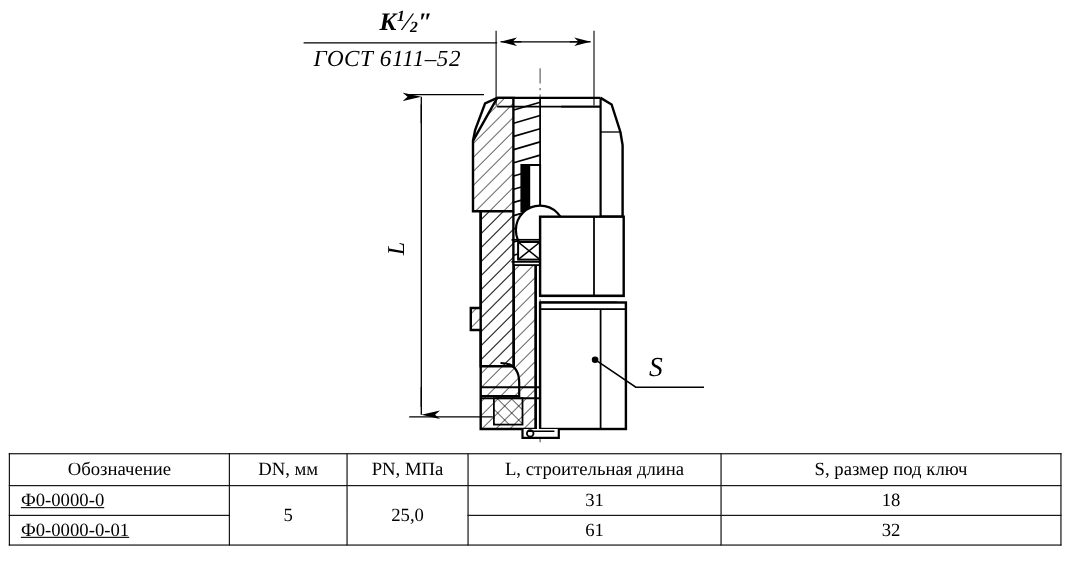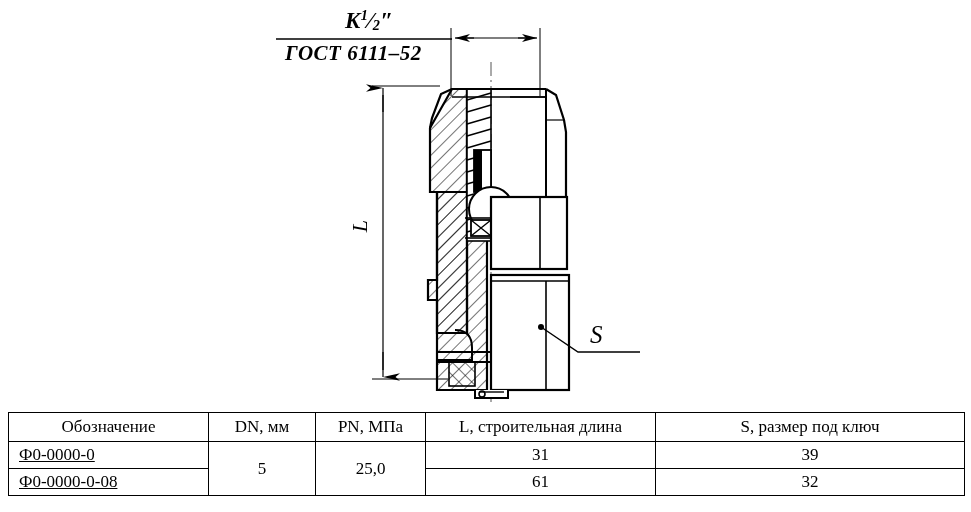--- a/index.html
+++ b/index.html
@@ -51,21 +51,21 @@
     vertical-align: 0.55em;
   }
   #thread-callout-top sub {
     font-size: 0.62em;
     vertical-align: -0.12em;
   }
   #thread-callout-std {
     left: 285px;
     top: 43px;
     font-size: 21px;
-    font-weight: 700;
+    font-weight: 400;
     letter-spacing: 0.5px;
   }
   #length-label {
     left: 354px;
     top: 215px;
     font-size: 22px;
     font-weight: 500;
     transform: rotate(-90deg);
     transform-origin: 50% 50%;
   }
@@ -286,21 +286,21 @@
       <th>L, строительная длина</th>
       <th>S, размер под ключ</th>
     </tr>
   </thead>
   <tbody>
     <tr>
       <td class="desig-cell">Ф0-0000-0</td>
       <td rowspan="2">5</td>
       <td rowspan="2">25,0</td>
       <td>31</td>
-      <td>39</td>
+      <td>18</td>
     </tr>
     <tr>
-      <td class="desig-cell">Ф0-0000-0-08</td>
+      <td class="desig-cell">Ф0-0000-0-01</td>
       <td>61</td>
       <td>32</td>
     </tr>
   </tbody>
 </table>
 
 </body></html>

